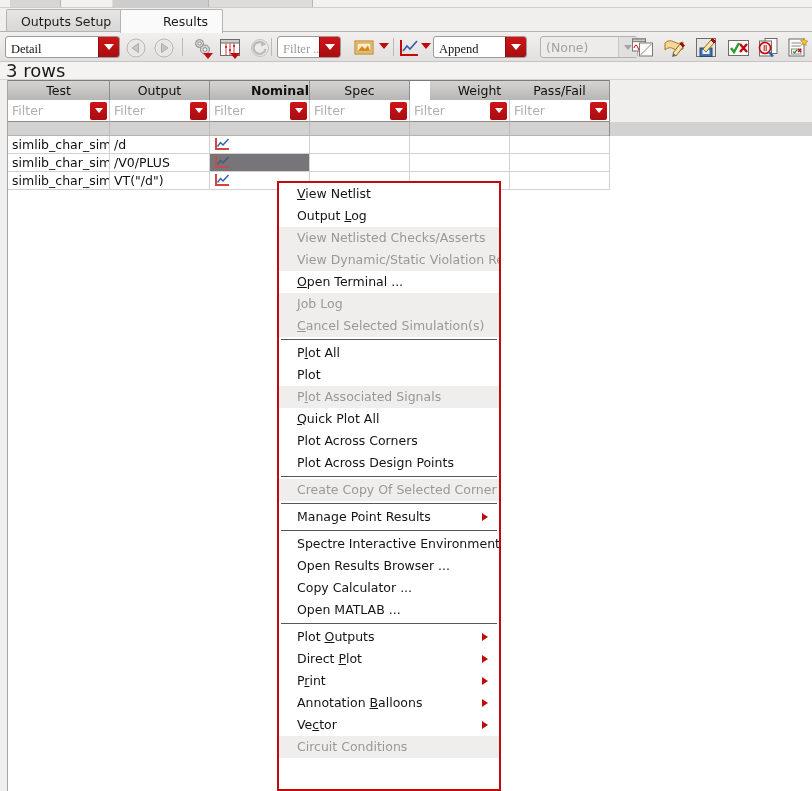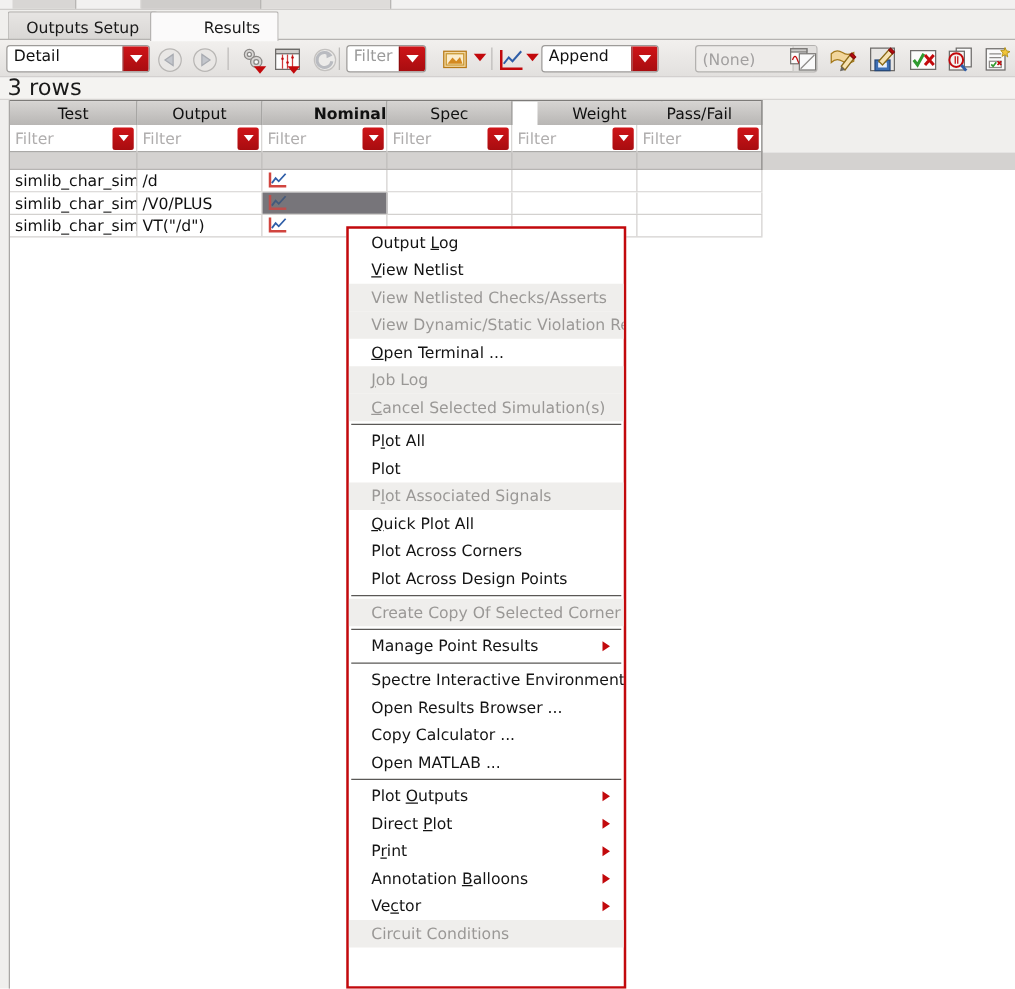--- a/index.html
+++ b/index.html
@@ -74,21 +74,21 @@
 
   
   .combo-red {
     position: absolute;
     height: 22px;
     box-sizing: border-box;
     border: 1px solid #9d9b99;
     border-radius: 3px;
     background: #ffffff;
     overflow: hidden;
-    display: flex; align-items: flex-start;
+    display: flex; align-items: flex-end; font-family: Liberation Serif, serif;
   }
   .combo-red .txt {
     flex: 1; padding-left: 5px; font-size: 12.5px; color: #111;
     white-space: nowrap; overflow: hidden;
   }
   .combo-red .txt.placeholder { color: #9b9b9b; }
   .combo-red .arrowbox {
     width: 20px; height: 100%;
     background: linear-gradient(#cf1418, #a80d10);
     display: flex; align-items: center; justify-content: center;
@@ -392,21 +392,21 @@
         <polyline points="5,13 9,8 12,11 19,3" fill="none" stroke="#2f5ea8" stroke-width="1.6"></polyline>
       </svg>
     </div>
     <div class="drop-caret" style="left:421px; top:11px;"></div>
 
     <div class="combo-red" style="left:433px; top:4px; width:94px;">
       <div class="txt">Append</div>
       <div class="arrowbox"></div>
     </div>
 
-    <div class="combo-gray" style="left:556px; top:4px; width:98px;">
+    <div class="combo-gray" style="left:540px; top:4px; width:98px;">
       <div class="txt">(None)</div>
       <div class="arrowbox"></div>
     </div>
 
     <div class="icon-btn" style="left:630px;">
       <svg width="23" height="21" viewBox="0 0 23 21">
         <rect x="1.5" y="2" width="13" height="12" fill="#fafafa" stroke="#7a7876"></rect>
         <rect x="1.5" y="2" width="13" height="2.6" fill="#cccac8" stroke="#7a7876"></rect>
         <path d="M3 11 q2-6 4 0 q2 6 4 0 q1-3 2 0" fill="none" stroke="#c2090c"></path>
         <rect x="8.5" y="6" width="13" height="13" fill="#fafafa" stroke="#7a7876"></rect>
@@ -557,22 +557,22 @@
           </svg>
         </span>
       </div>
       <div class="data-cell" style="left:302px;width:100px;"></div>
       <div class="data-cell" style="left:402px;width:100px;"></div>
       <div class="data-cell" style="left:502px;width:100px;"></div>
     </div>
   </div>
 
   <div class="ctxmenu" id="ctxmenu">
+      <div class="mi"><span><span class="mn">V</span>iew Netlist</span></div>
       <div class="mi"><span>Output <span class="mn">L</span>og</span></div>
-      <div class="mi"><span><span class="mn">V</span>iew Netlist</span></div>
       <div class="mi disabled"><span>View Netlisted Checks/Asserts</span></div>
       <div class="mi disabled"><span>View Dynamic/Static Violation Report</span></div>
       <div class="mi"><span><span class="mn">O</span>pen Terminal ...</span></div>
       <div class="mi disabled"><span><span class="mn">J</span>ob Log</span></div>
       <div class="mi disabled"><span><span class="mn">C</span>ancel Selected Simulation(s)</span></div>
       <div class="msep"></div>
       <div class="mi"><span>P<span class="mn">l</span>ot All</span></div>
       <div class="mi"><span>Plot</span></div>
       <div class="mi disabled"><span>P<span class="mn">l</span>ot Associated Signals</span></div>
       <div class="mi"><span><span class="mn">Q</span>uick Plot All</span></div>

